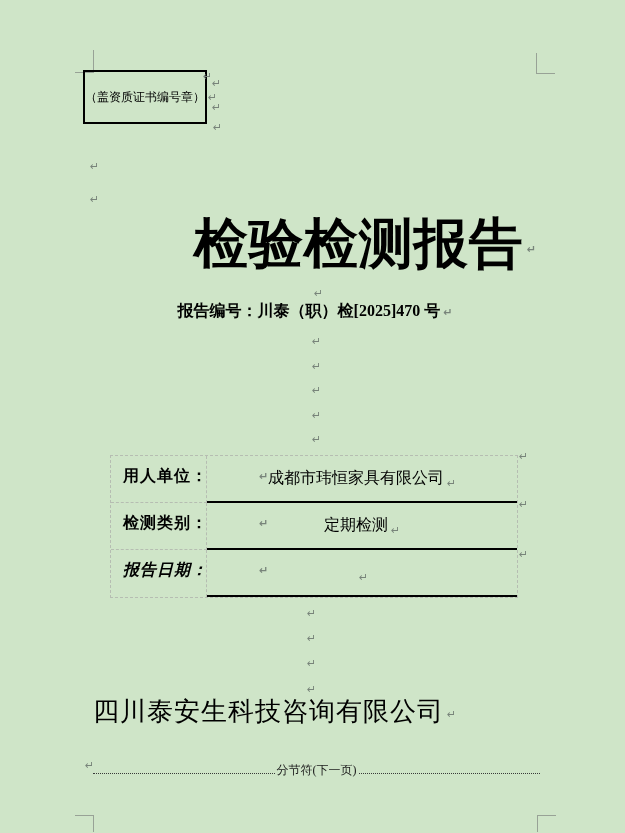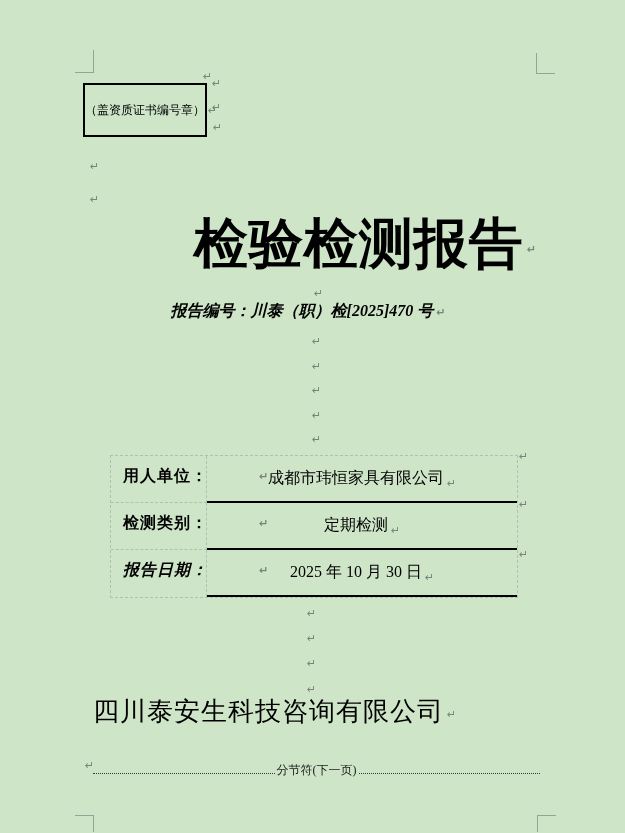--- a/index.html
+++ b/index.html
@@ -11,40 +11,40 @@
   }
   
   .cmark{position:absolute;border:0 solid #98a296;}
   .cmark.tl{left:75px;top:50px;width:18px;height:22px;border-right-width:1px;border-bottom-width:1px;}
   .cmark.tr{left:536px;top:53px;width:18px;height:20px;border-left-width:1px;border-bottom-width:1px;}
   .cmark.bl{left:75px;top:815px;width:18px;height:16px;border-right-width:1px;border-top-width:1px;}
   .cmark.br{left:537px;top:815px;width:18px;height:16px;border-left-width:1px;border-top-width:1px;}
 
   
   .stamp-box{
-    position:absolute;left:83px;top:83px;width:120px;height:50px;
+    position:absolute;left:83px;top:70px;width:120px;height:50px;
     border:2px solid #000;display:flex;align-items:center;justify-content:space-between;
   }
   .stamp-box .txt{font-size:12px;letter-spacing:0;white-space:nowrap;}
 
   
   .pmark,.pi{
     color:#78847a;font-size:11px;line-height:11px;
     font-family:"DejaVu Sans",sans-serif;user-select:none;
   }
   .pmark{position:absolute;}
   .pi{margin-left:3px;vertical-align:middle;}
 
   .doc-title{
     position:absolute;left:93px;top:208px;width:444px;text-align:right;
     font-size:54px;font-weight:bold;letter-spacing:1px;white-space:nowrap;
   }
   .report-no{
-    position:absolute;left:86px;top:301px;width:444px;text-align:center;
-    font-size:16px;font-weight:bold;white-space:nowrap;font-style:italic;
+    position:absolute;left:93px;top:301px;width:444px;text-align:center;
+    font-size:16px;font-weight:bold;white-space:nowrap;
   }
 
   
   .info-table{
     position:absolute;left:110px;top:455px;width:406px;
     border:1px dashed #b6bdb2;
   }
   .itrow{display:flex;height:47px;}
   .label-cell{
     width:96px;border-right:1px dashed #b6bdb2;border-bottom:1px dashed #b6bdb2;
@@ -133,21 +133,20 @@
       <span>定期检测</span>
         <span class="pi">↵</span>
     </div>
   </div>
   <div class="itrow">
     <div class="label-cell">
       <span>报告日期：</span>
         <span class="pi">↵</span>
     </div>
     <div class="value-cell">
-      <span>2025 年 10 月 30 日</span>
         <span class="pi">↵</span>
     </div>
   </div>
 </div>
 
 <div class="company-line">
   <span>四川泰安生科技咨询有限公司</span><span class="pi">↵</span>
 </div>
 
 <div class="section-break">

